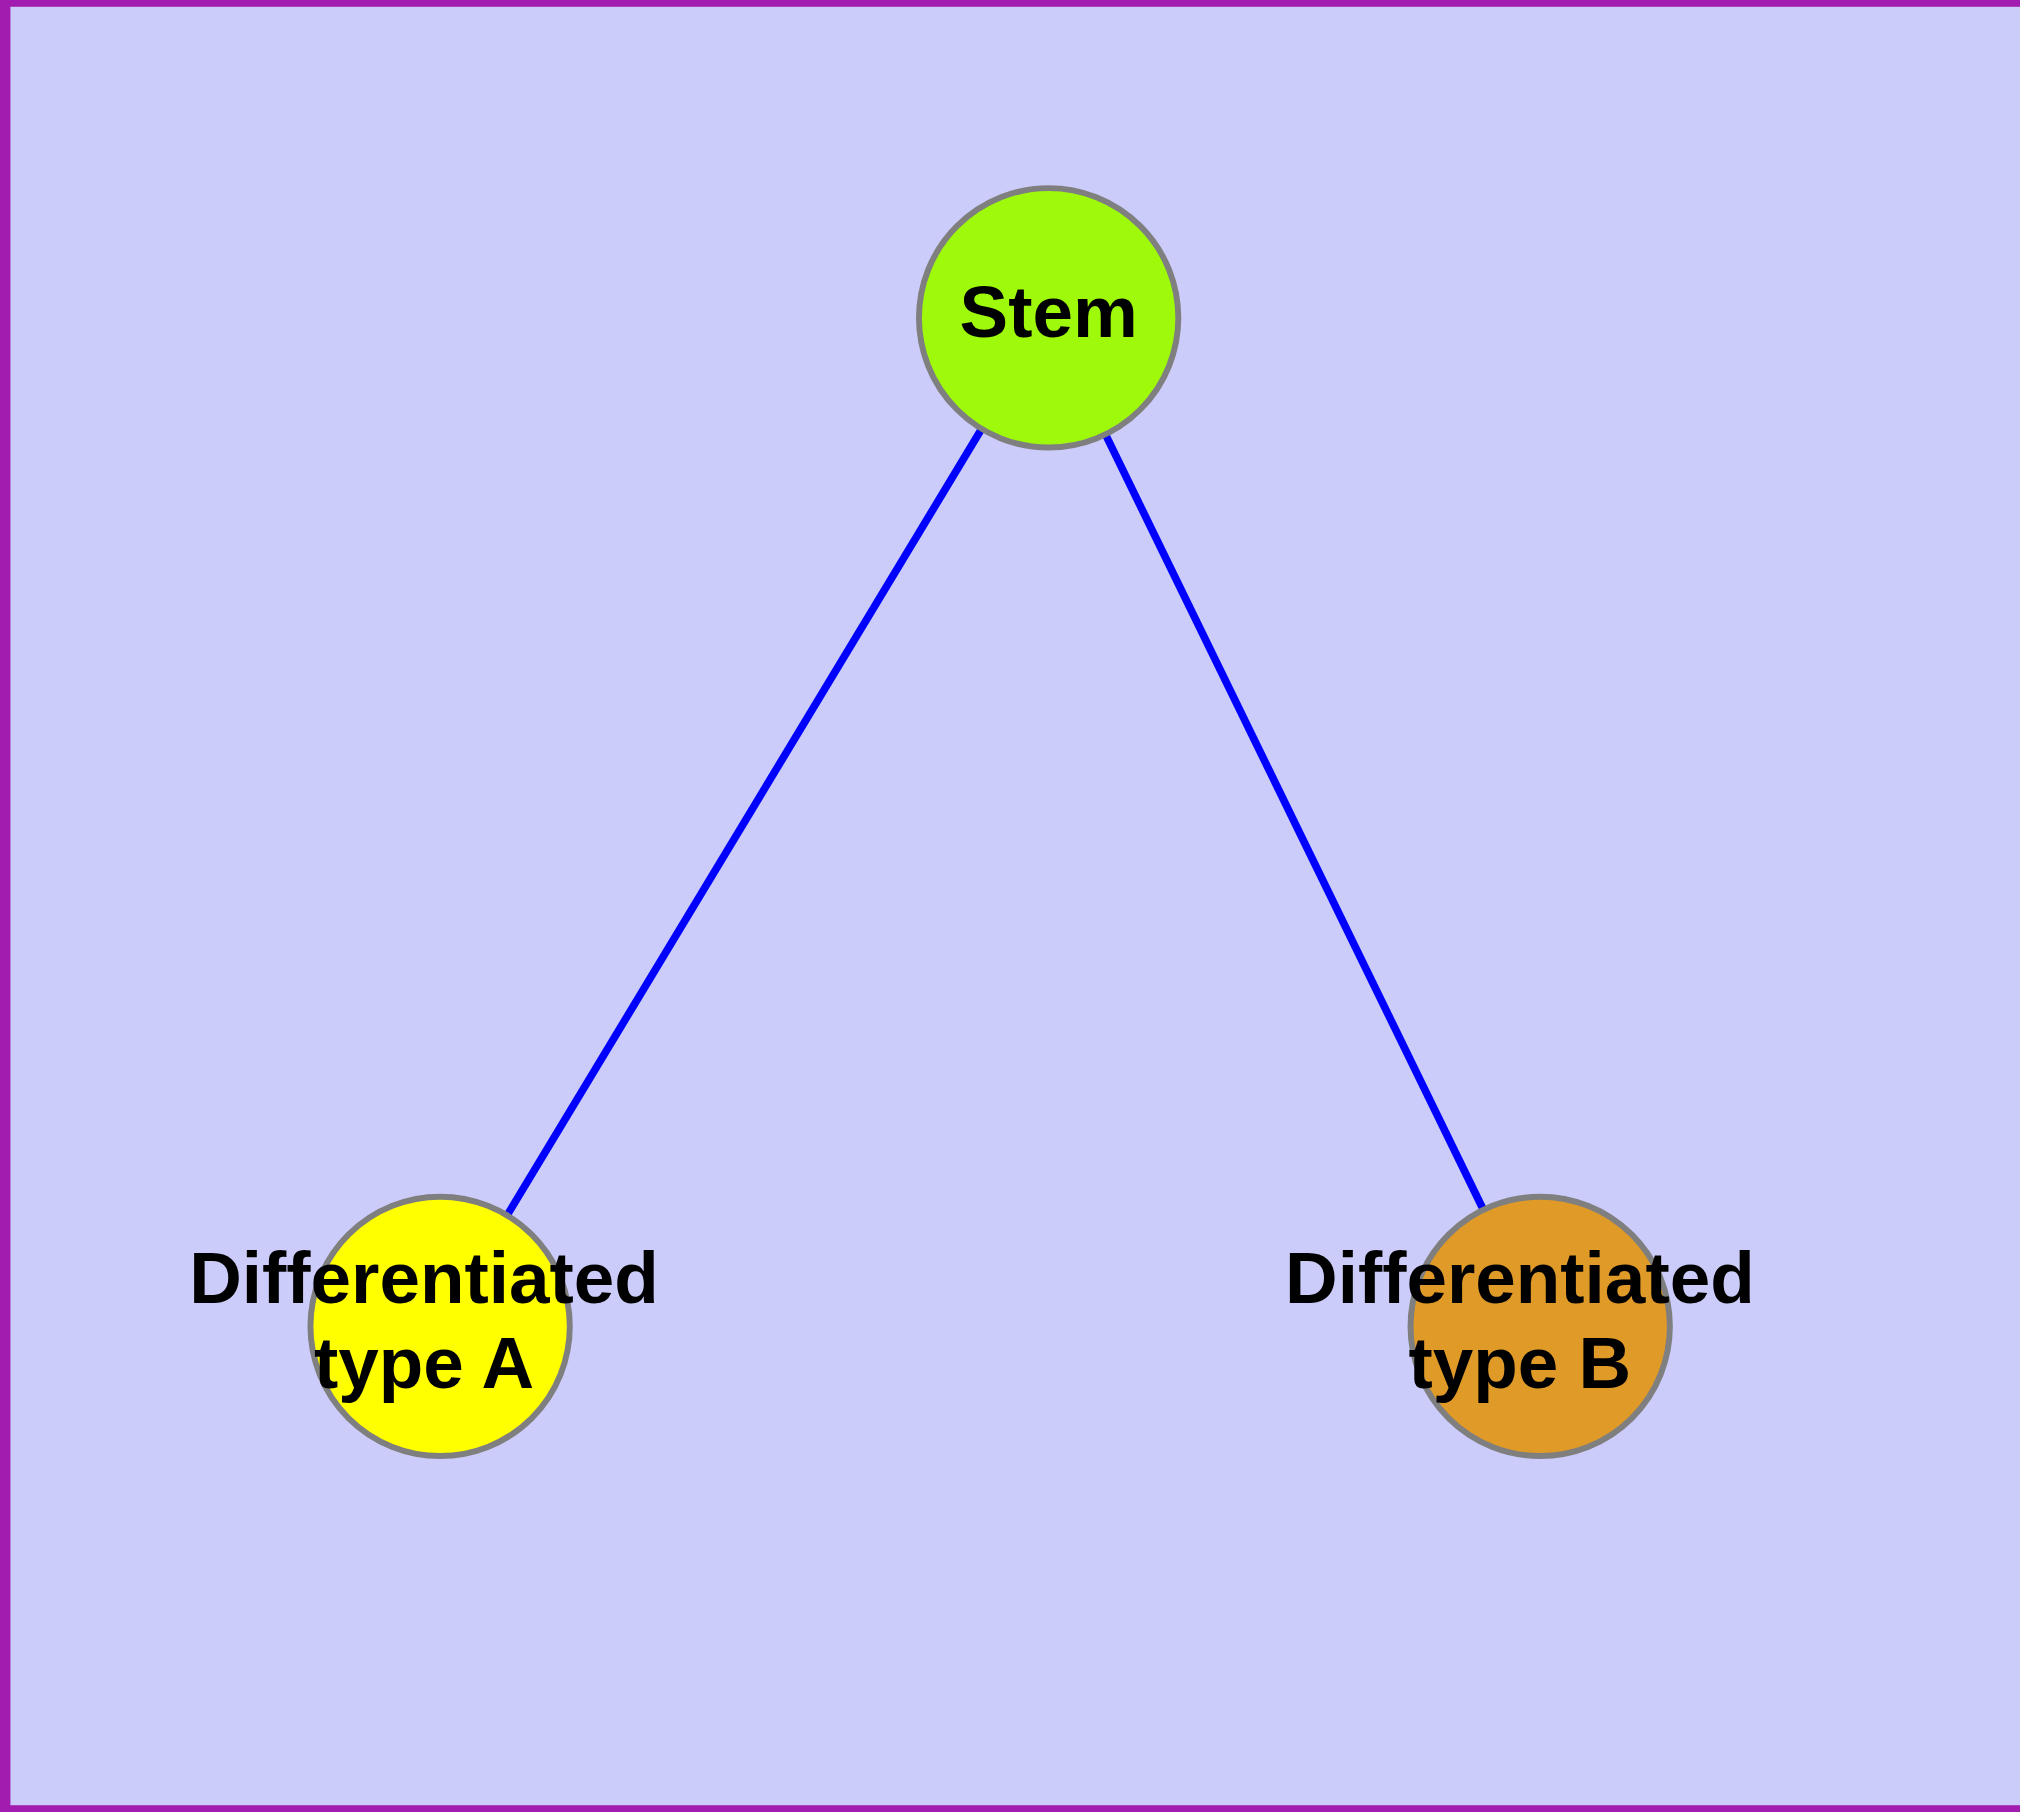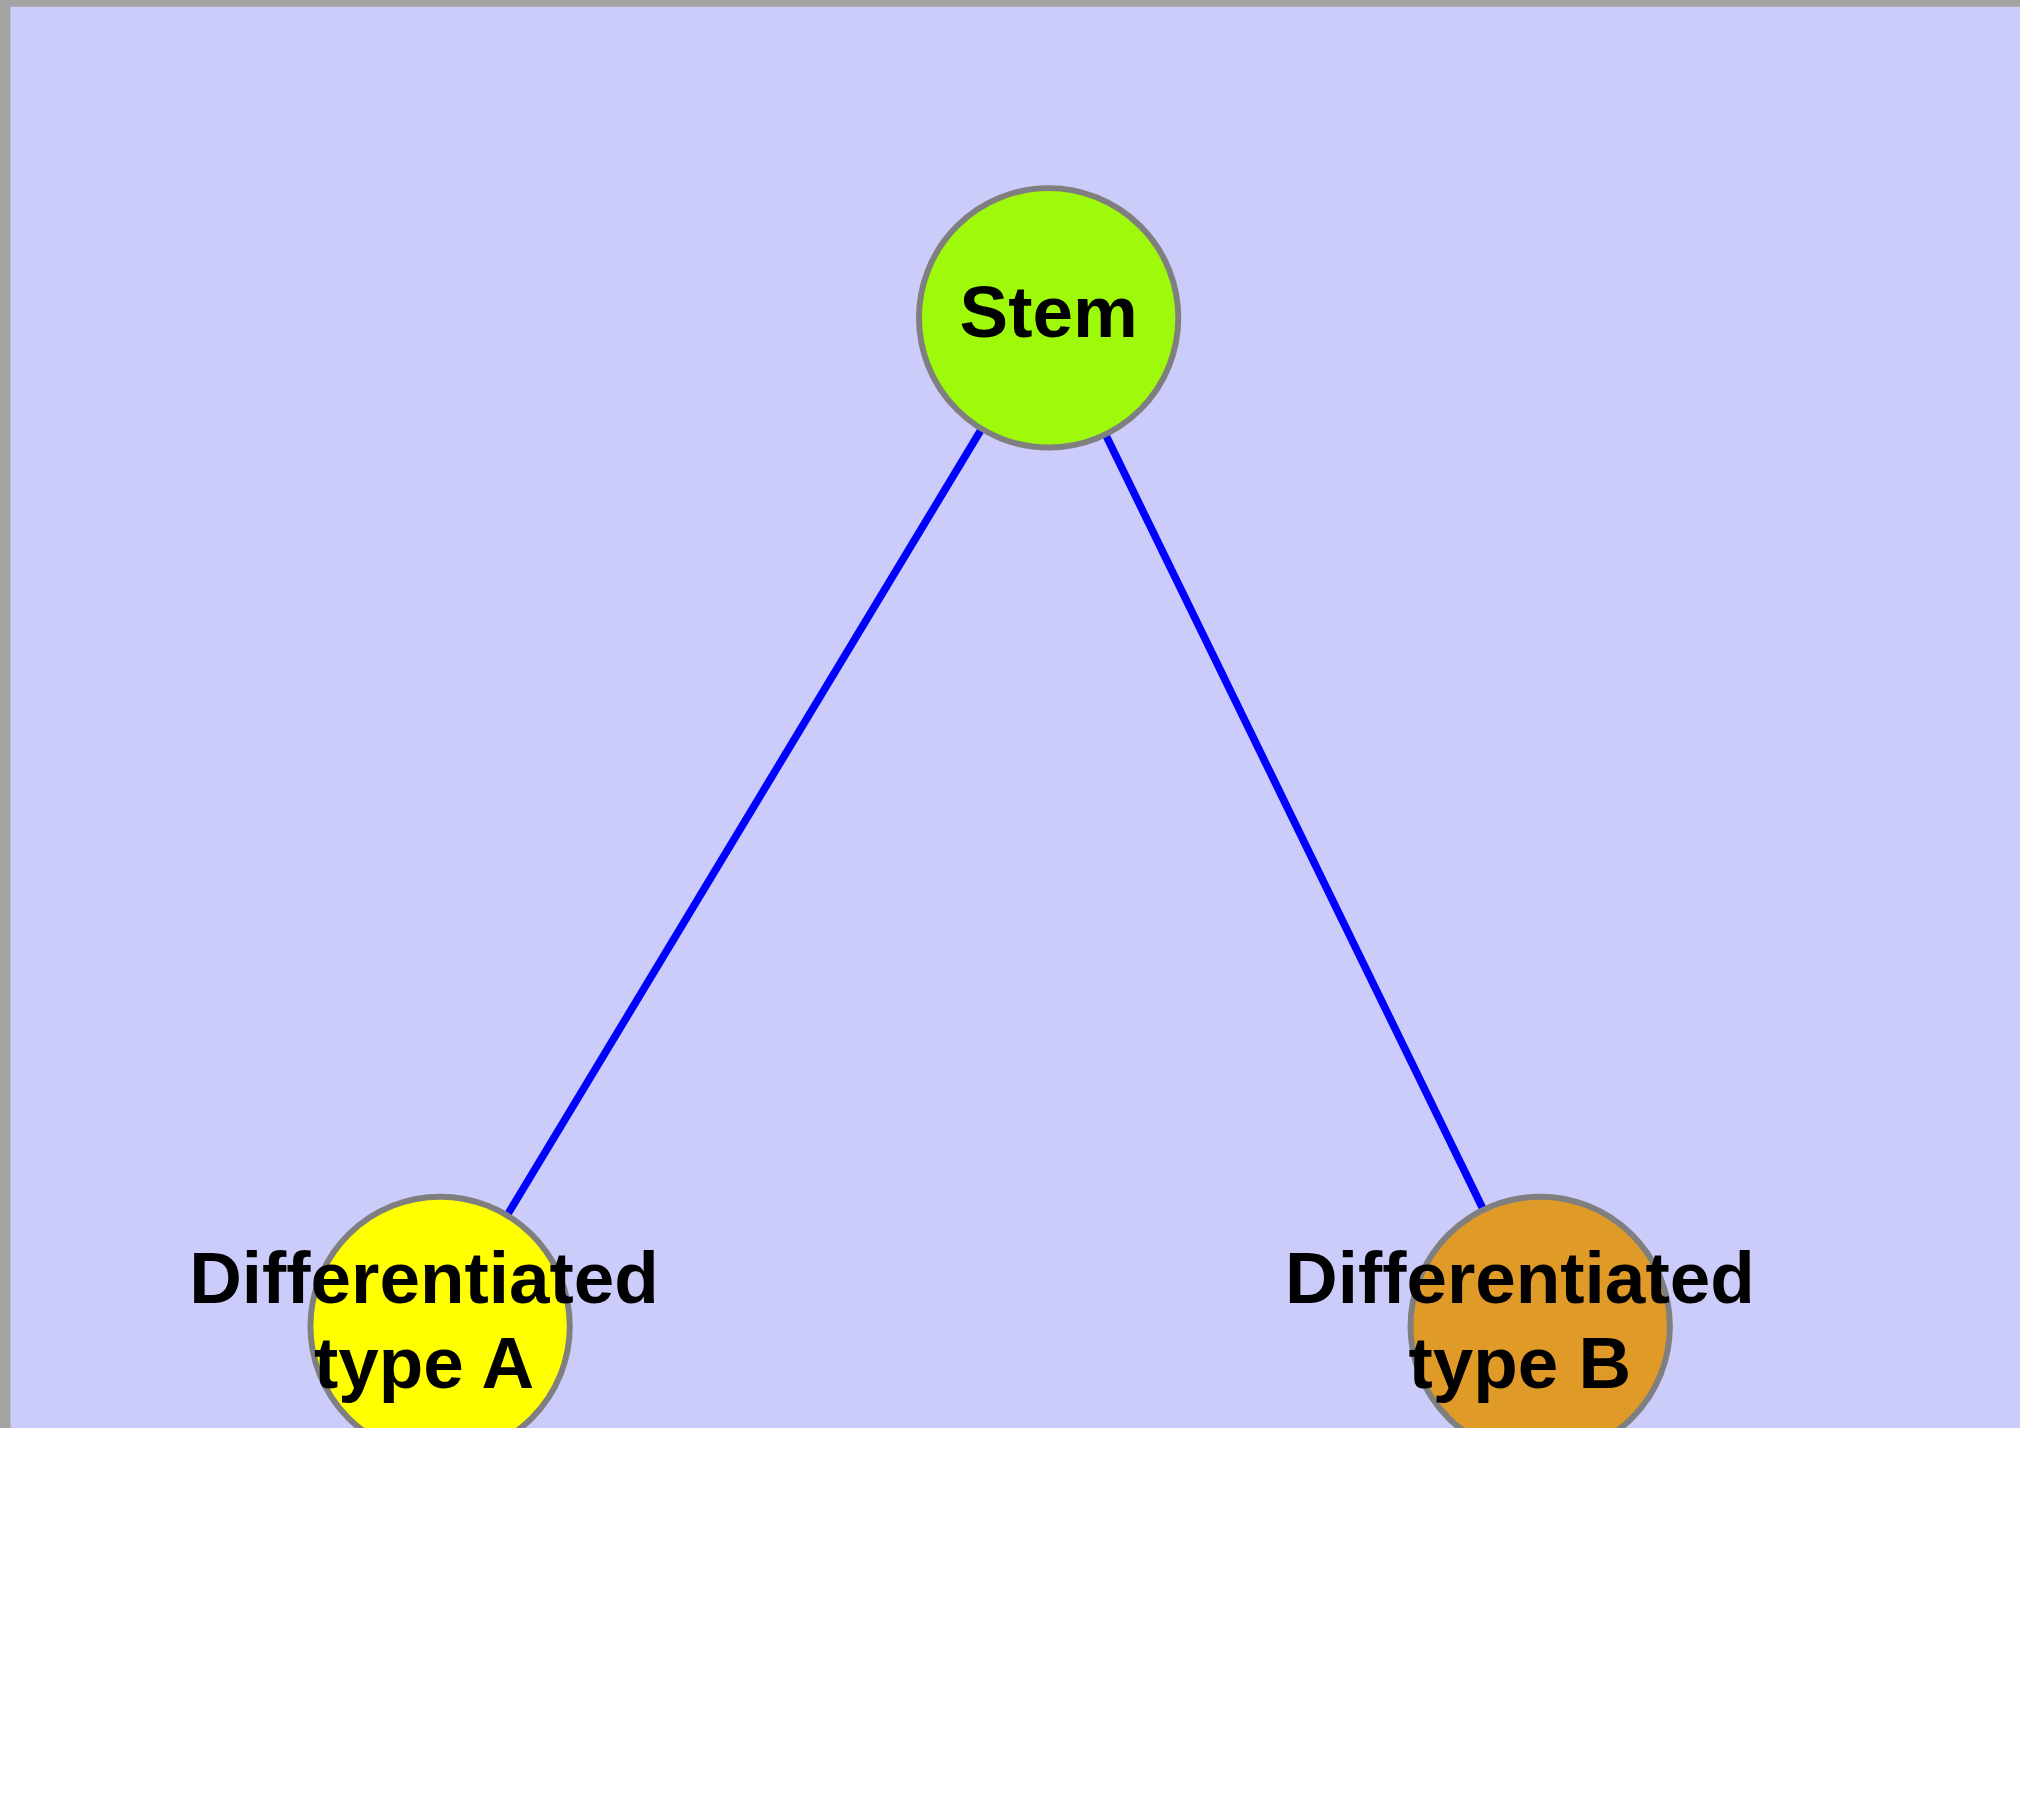--- a/index.html
+++ b/index.html
@@ -3,22 +3,22 @@
 <meta charset="utf-8">
 <style>
   html, body {
     margin: 0;
     padding: 0;
     background: #ffffff;
   }
   #stage {
     position: relative;
     width: 2021px;
-    height: 1428px;
-    background: #a3a3a3;
+    height: 1812px;
+    background: #a21caf;
     overflow: hidden;
     text-align: right;
   }
   #canvas {
     position: absolute;
     left: 0;
     top: 0;
     width: 2021px;
     height: 1812px;
     display: block;

